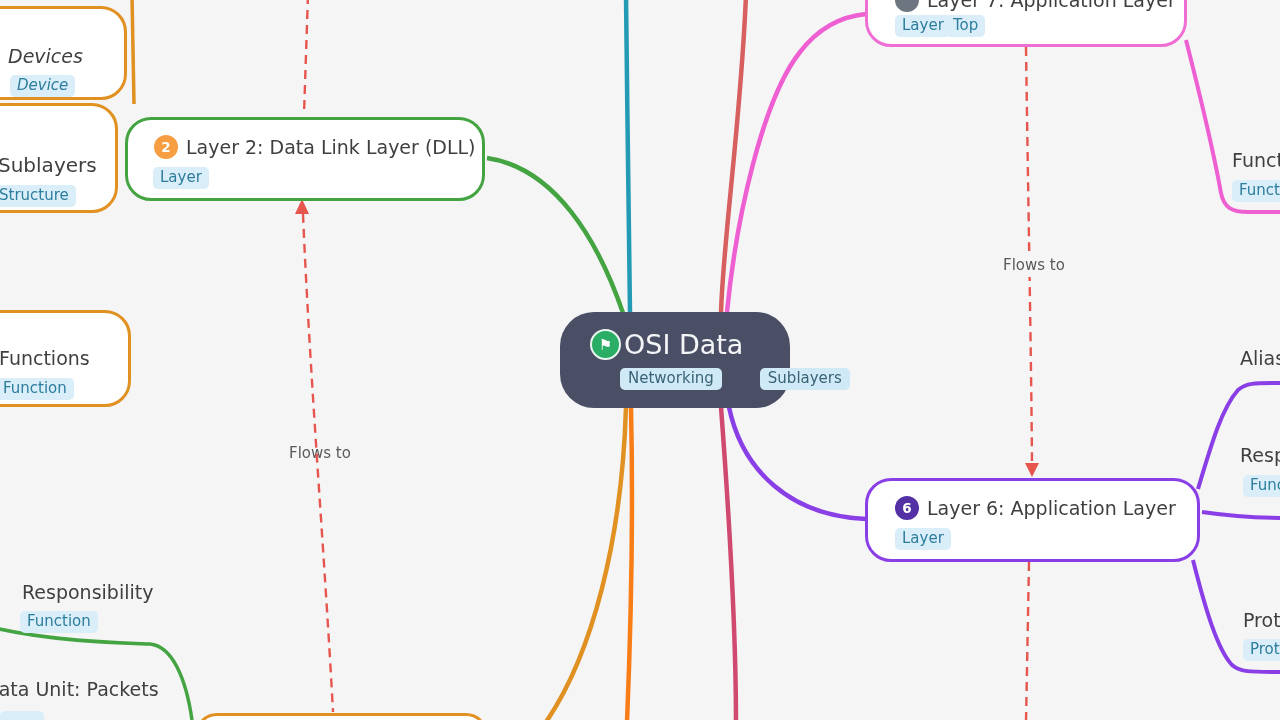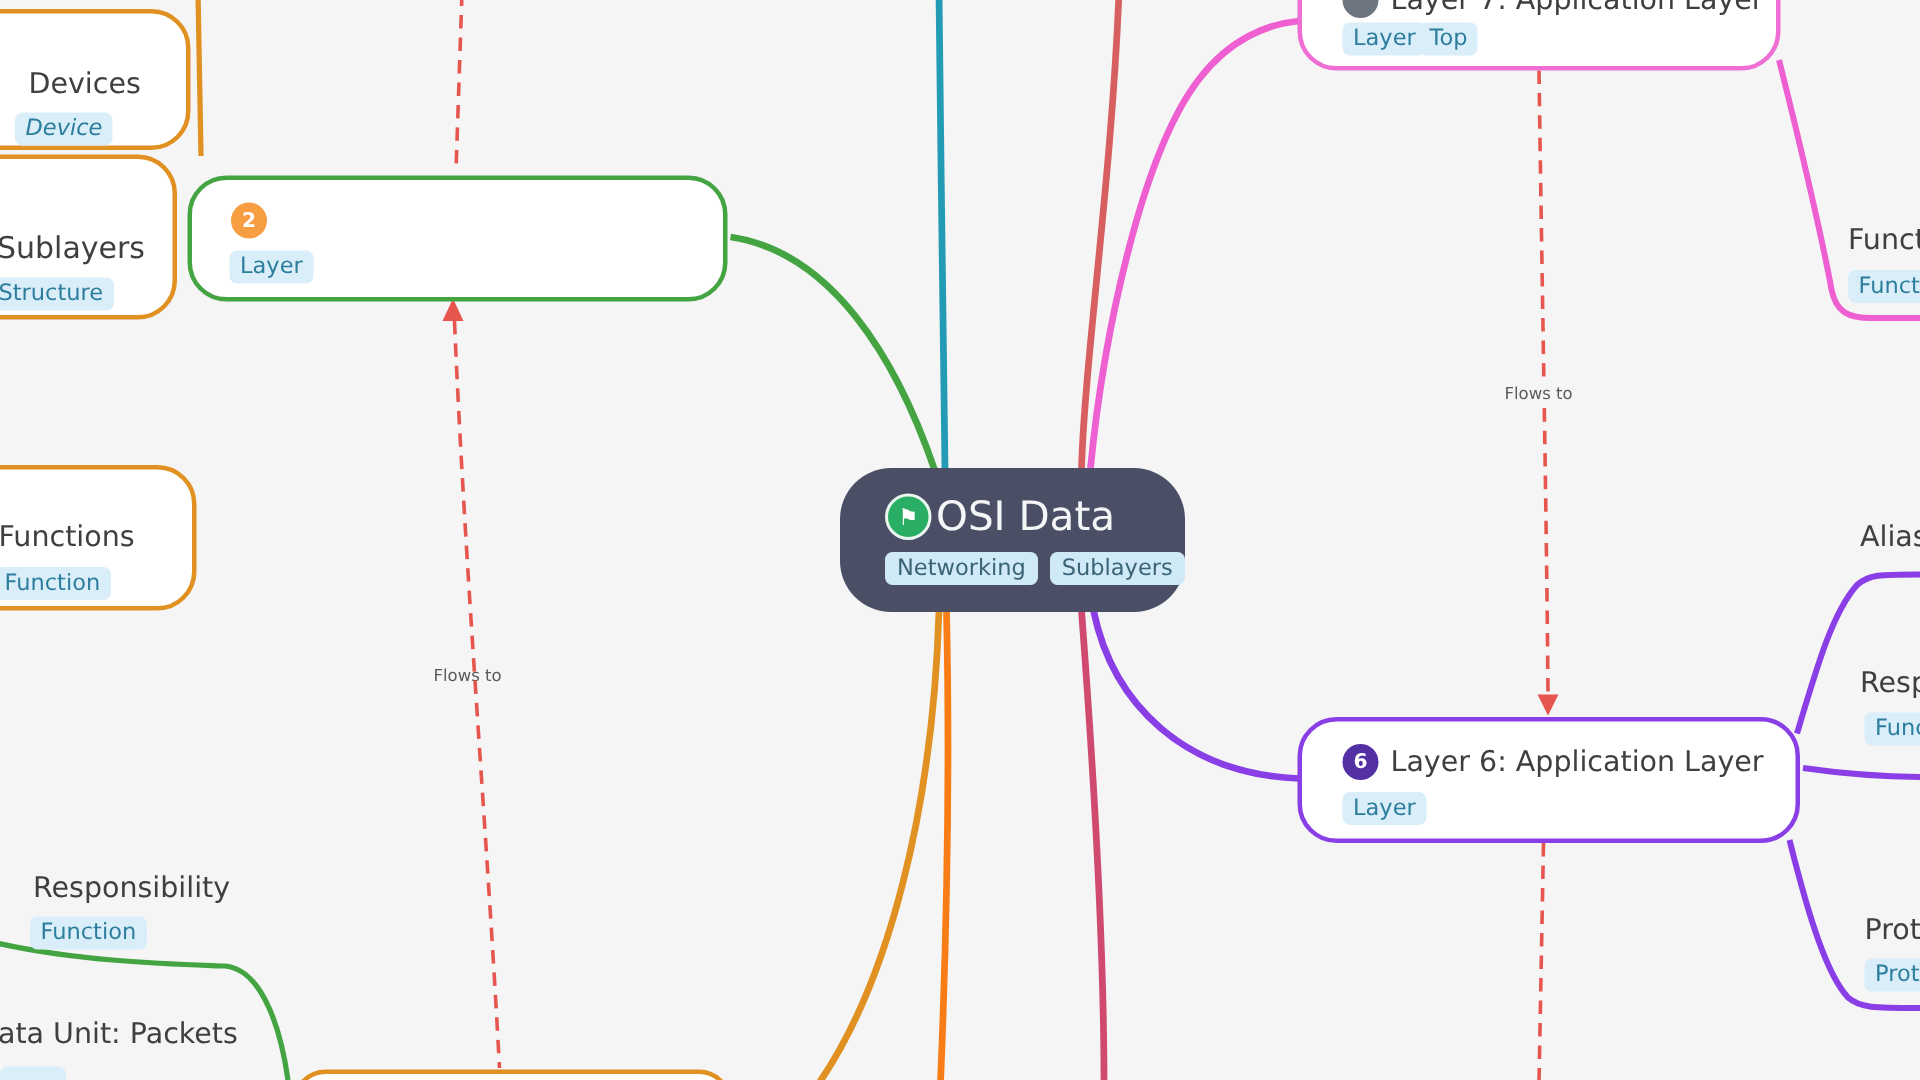--- a/index.html
+++ b/index.html
@@ -22,38 +22,38 @@
     font-size:13.5px;font-weight:bold;flex:0 0 auto;
   }
   .title-row{display:flex;align-items:center;gap:8px;}
   .node-title{font-size:19px;color:#3f3f3f;white-space:nowrap;}
   .chip{
     display:inline-block;background:#d9eef9;color:#2d7d9d;
     font-size:15px;padding:1px 7px 3px 7px;border-radius:5px;white-space:nowrap;
   }
   .stub-title{position:absolute;font-size:19px;color:#3f3f3f;white-space:nowrap;z-index:2;}
   .stub-chip{position:absolute;z-index:2;}
-  .flows-label{position:absolute;font-size:11px;color:#5a5a5a;white-space:nowrap;}
+  .flows-label{position:absolute;font-size:15px;color:#5a5a5a;white-space:nowrap;}
   .abs{position:absolute;}
   
   #root-node{
     position:absolute;left:560px;top:312px;width:230px;height:96px;z-index:2;
     background:#4a4f66;border-radius:34px;box-sizing:border-box;
     padding:17px 0 0 30px;
   }
   #root-node .title-row{gap:3px;}
   #root-title{font-size:27px;color:#f4f5f7;white-space:nowrap;}
   #root-icon{
     display:inline-flex;align-items:center;justify-content:center;
     width:27px;height:27px;border-radius:50%;background:#2aad64;
     border:2px solid #e9f7ef;color:#ffffff;font-size:15px;flex:0 0 auto;
   }
   .root-chip{
     display:inline-block;background:#cfe9f7;color:#3a6375;
-    font-size:15px;padding:1px 8px 3px 8px;border-radius:5px;white-space:nowrap;
+    font-size:15px;padding:1px 8px 3px 8px;border-radius:5px;white-space:nowrap;margin-left:30px;
   }
   #root-chips{display:flex;gap:8px;margin-top:8px;margin-left:0px;}
 </style>
 </head>
 <body>
 
 <div class="flows-label" style="left:289px;top:444px;z-index:0;">Flows to</div>
 
 <svg id="curves" width="1280" height="720" viewBox="0 0 1280 720">
 
@@ -96,20 +96,21 @@
   </div>
   <div id="root-chips">
     <span class="root-chip">Networking</span>
     <span class="root-chip">Sublayers</span>
   </div>
 </div>
 
 <div class="card green" style="left:125px;top:117px;width:360px;height:84px;">
   <div class="title-row abs" style="left:26px;top:15px;">
     <span class="numcircle" style="background:#f79d42;">2</span>
+    <span class="node-title">Layer 2: Data Link Layer (DLL)</span>
   </div>
   <span class="chip abs" style="left:25px;top:47px;">Layer</span>
 </div>
 
 <div class="card purple" style="left:865px;top:478px;width:335px;height:84px;">
   <div class="title-row abs" style="left:27px;top:15px;">
     <span class="numcircle" style="background:#5331a5;">6</span>
     <span class="node-title">Layer 6: Application Layer</span>
   </div>
   <span class="chip abs" style="left:27px;top:47px;">Layer</span>
@@ -120,21 +121,21 @@
     <span class="numcircle" style="background:#6d7580;"></span>
     <span class="node-title">Layer 7: Application Layer</span>
   </div>
   <span class="chip abs" style="left:27px;top:72px;">Layer</span>
   <span class="chip abs" style="left:78px;top:72px;">Top</span>
 </div>
 
 <div class="card orange" style="left:195px;top:713px;width:293px;height:77px;border-radius:22px;"></div>
 
 <div class="card orange" style="left:-160px;top:6px;width:287px;height:94px;">
-  <span class="node-title abs" style="left:176px;top:36px;">Devices</span>
+  <span class="node-title abs" style="left:165px;top:36px;font-style:italic;">Devices</span>
   <span class="chip abs" style="left:167px;top:66px;font-style:italic;">Device</span>
 </div>
 
 <div class="card orange" style="left:-160px;top:103px;width:278px;height:110px;">
   <span class="node-title abs" style="left:155px;top:47px;font-size:20px;">Sublayers</span>
   <span class="chip abs" style="left:149px;top:79px;">Structure</span>
 </div>
 
 <div class="card orange" style="left:-160px;top:310px;width:291px;height:97px;">
   <span class="node-title abs" style="left:156px;top:34px;">Functions</span>

